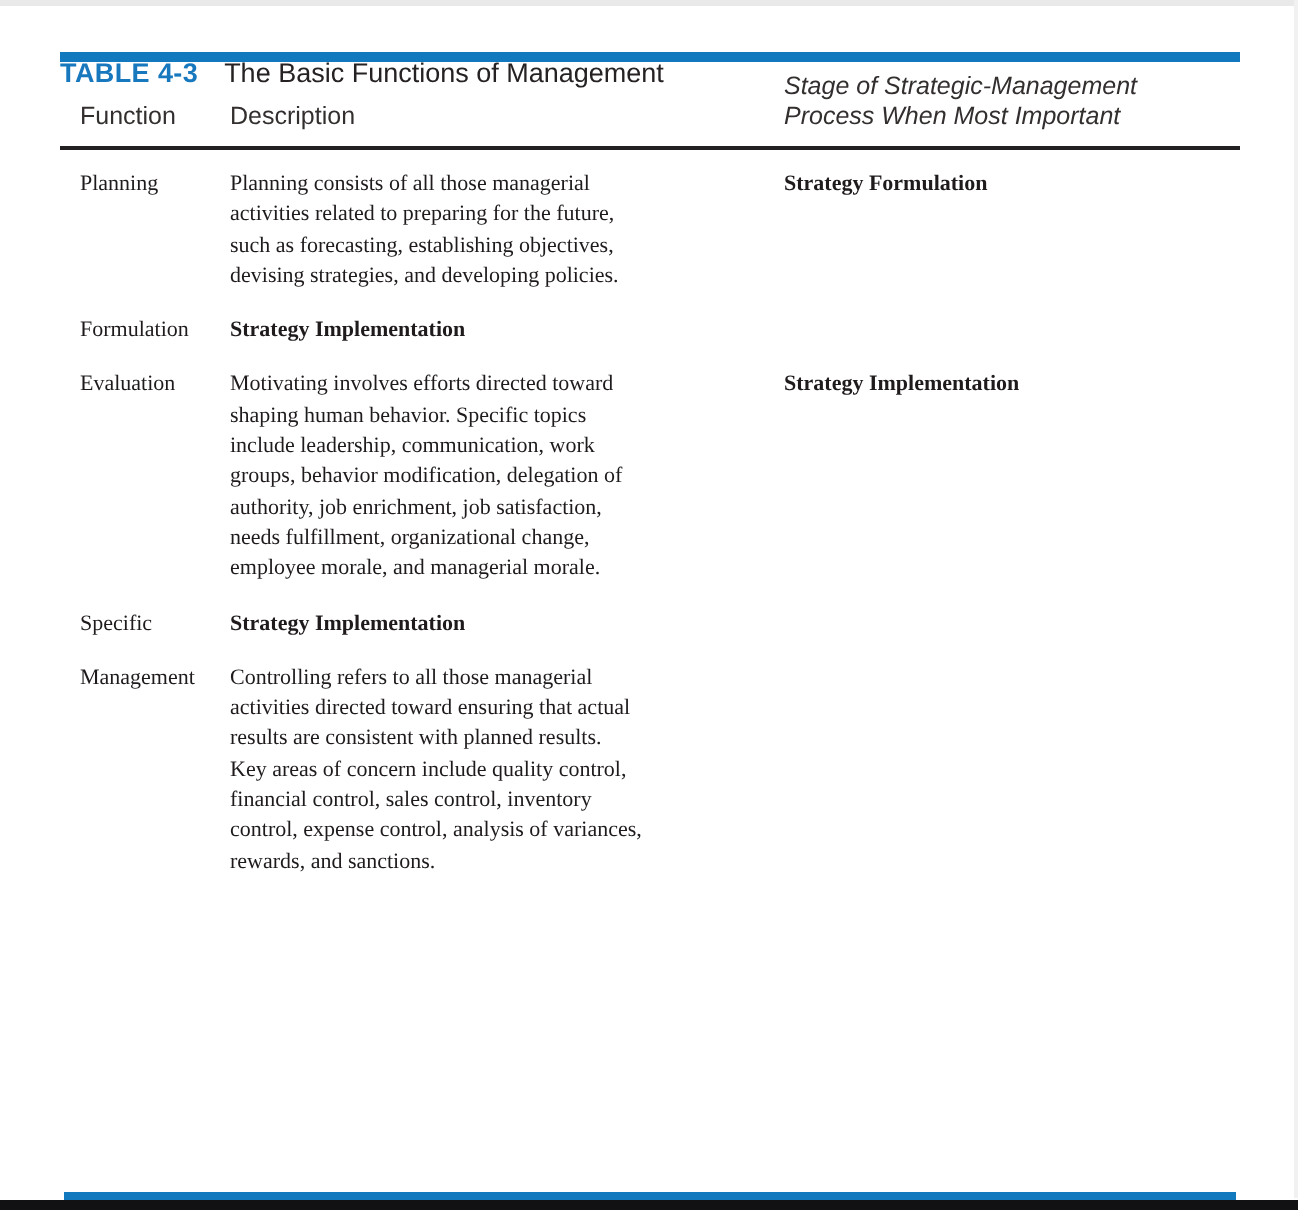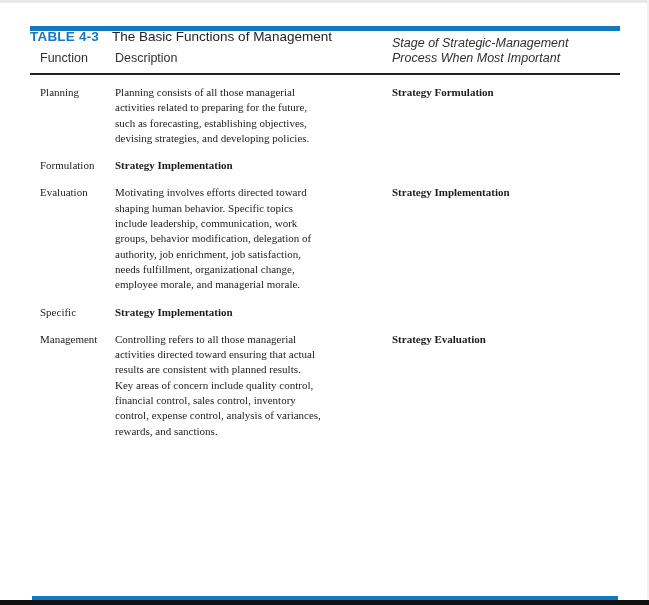--- a/index.html
+++ b/index.html
@@ -157,21 +157,20 @@
 
       <div class="grid t-row">
         <div class="cell-func">Management</div>
         <div class="cell-desc">Controlling refers to all those managerial
 activities directed toward ensuring that actual
 results are consistent with planned results.
 Key areas of concern include quality control,
 financial control, sales control, inventory
 control, expense control, analysis of variances,
 rewards, and sanctions.</div>
-        <div class="cell-stage">Strategy Evaluation</div>
       </div>
 
     </div>
   </div>
 
   <div class="bottom-blue"></div>
   <div class="bottom-black"></div>
 </div>
 
 </body></html>

